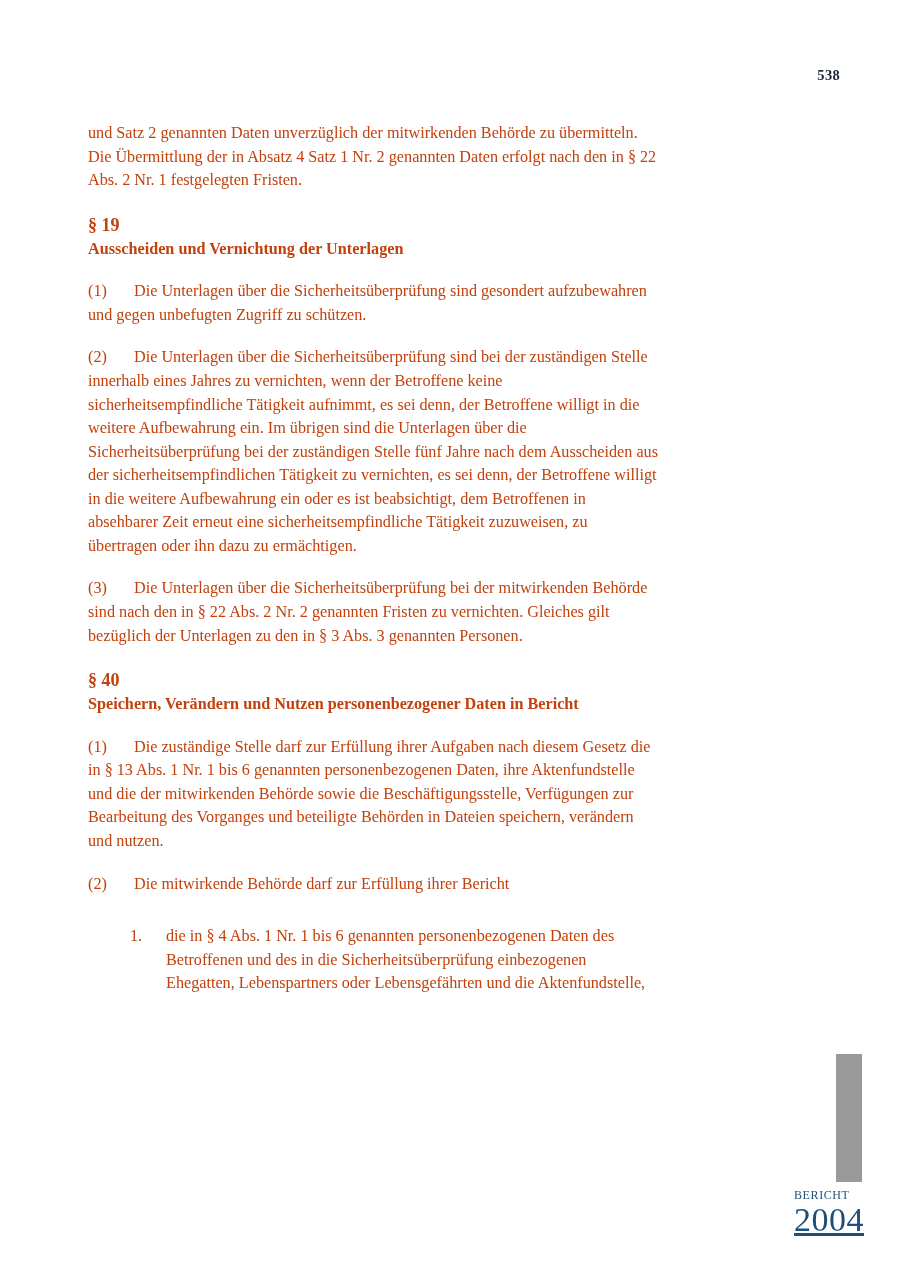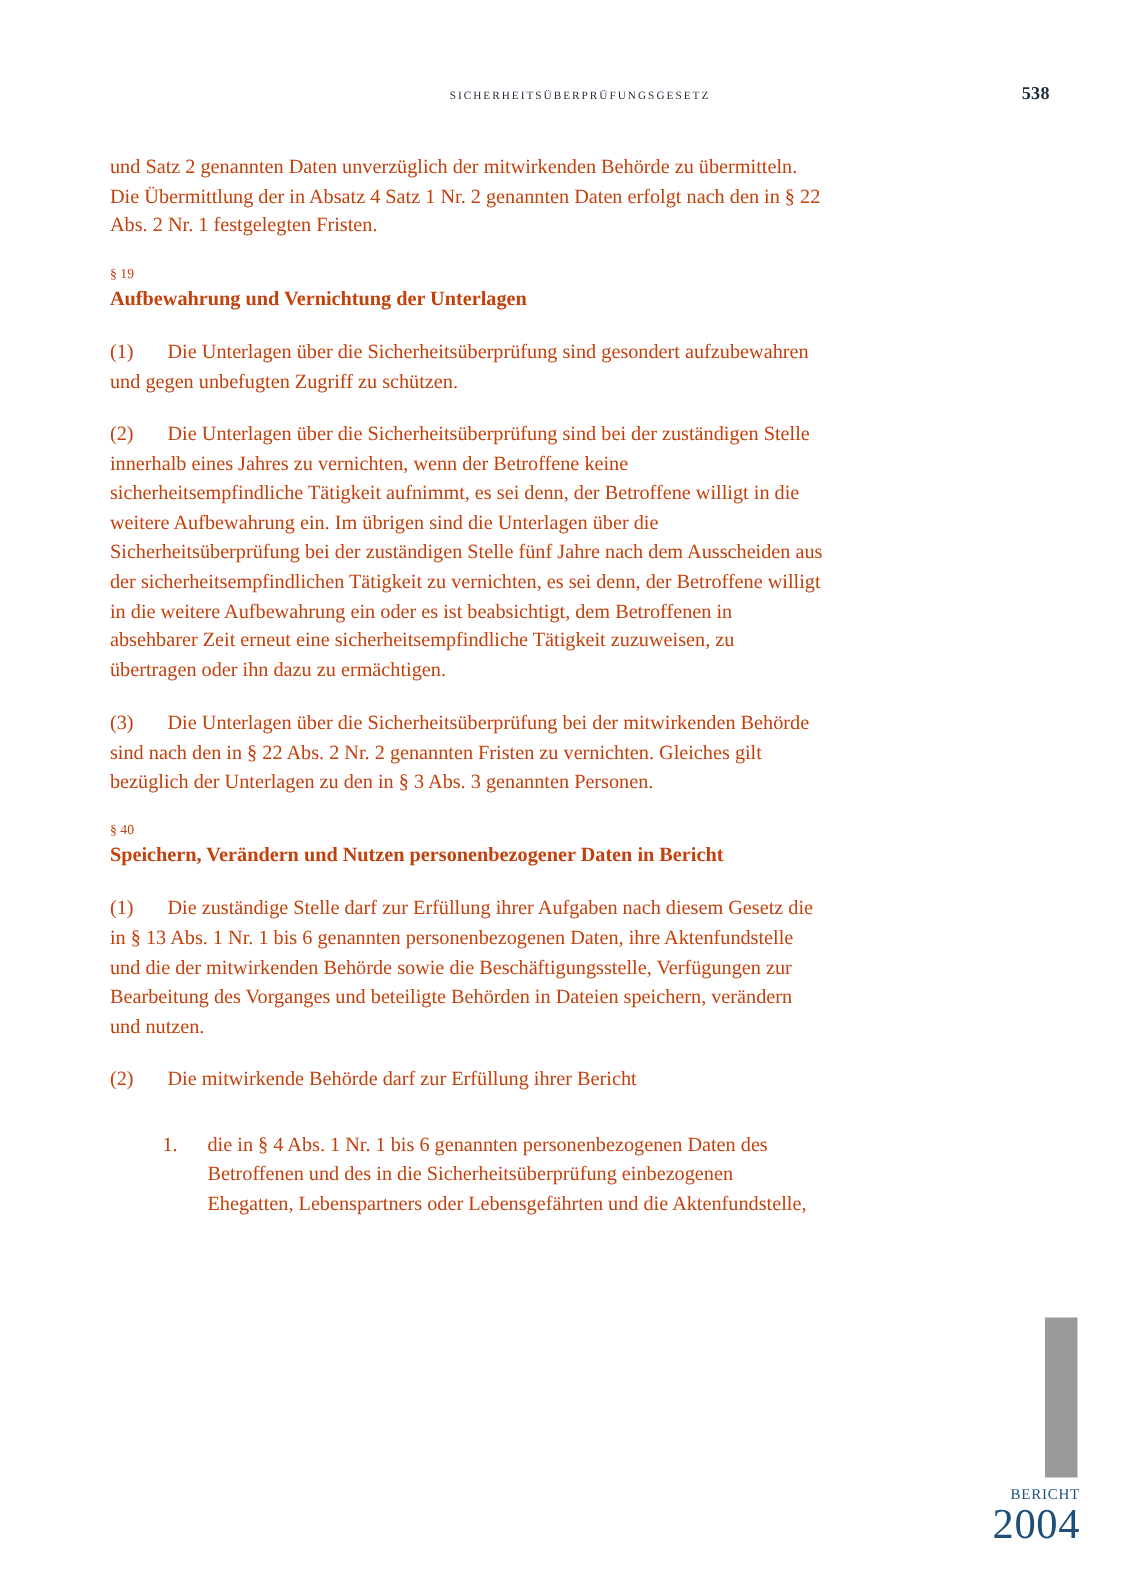--- a/index.html
+++ b/index.html
@@ -70,22 +70,22 @@
 
   .num {
     display: inline-block;
     width: 46px;
   }
 
   .heading-block {
     margin: 0 0 19px 0;
   }
   .heading-section {
-    font-weight: normal;
-    font-size: 11px;
+    font-weight: bold;
+    font-size: 18px;
     line-height: 1.45;
   }
   .heading-title {
     font-weight: bold;
     font-size: 16.2px;
     line-height: 1.45;
   }
 
   .list {
     margin: 0;
@@ -116,58 +116,58 @@
     width: 26px;
     height: 128px;
     background: #9a9a9a;
   }
 
   
   .footer-mark {
     position: absolute;
     right: 36px;
     bottom: 34px;
-    text-align: right;
+    text-align: left;
     color: #1f4e79;
   }
   .footer-bericht {
     font-family: "Liberation Serif", serif;
     font-variant: small-caps;
     text-transform: lowercase;
     font-size: 17px;
     letter-spacing: 0.6px;
     line-height: 1;
     color: #23527c;
   }
   .footer-year {
     font-family: "Liberation Serif", serif;
     font-size: 34px;
     line-height: 1.02;
     letter-spacing: 0.5px;
     color: #1f4e79;
     margin-top: 1px;
+    text-decoration: underline;
   }
 </style>
 </head>
 <body>
 
 <div class="page">
 
   <div class="header">
-    <div class="header-title">Sicherheitsüberprüfungsgesetz</div>
     <div class="header-page-number">538</div>
   </div>
 
   <div class="content">
 
     <p class="para">und Satz 2 genannten Daten unverzüglich der mitwirkenden Behörde zu übermitteln. Die Übermittlung der in Absatz 4 Satz 1 Nr. 2 genannten Daten erfolgt nach den in § 22 Abs. 2 Nr. 1 festgelegten Fristen.</p>
 
     <div class="heading-block">
       <div class="heading-section">§ 19</div>
-      <div class="heading-title">Aufbewahrung und Vernichtung der Unterlagen</div>
+      <div class="heading-title">Ausscheiden und Vernichtung der Unterlagen</div>
     </div>
 
     <p class="para">
       <span class="num">(1)</span><span>Die Unterlagen über die Sicherheitsüberprüfung sind gesondert aufzubewahren und gegen unbefugten Zugriff zu schützen.</span>
     </p>
 
     <p class="para">
       <span class="num">(2)</span><span>Die Unterlagen über die Sicherheitsüberprüfung sind bei der zuständigen Stelle innerhalb eines Jahres zu vernichten, wenn der Betroffene keine sicherheitsempfindliche Tätigkeit aufnimmt, es sei denn, der Betroffene willigt in die weitere Aufbewahrung ein. Im übrigen sind die Unterlagen über die Sicherheitsüberprüfung bei der zuständigen Stelle fünf Jahre nach dem Ausscheiden aus der sicherheitsempfindlichen Tätigkeit zu vernichten, es sei denn, der Betroffene willigt in die weitere Aufbewahrung ein oder es ist beabsichtigt, dem Betroffenen in absehbarer Zeit erneut eine sicherheitsempfindliche Tätigkeit zuzuweisen, zu übertragen oder ihn dazu zu ermächtigen.</span>
     </p>
 

